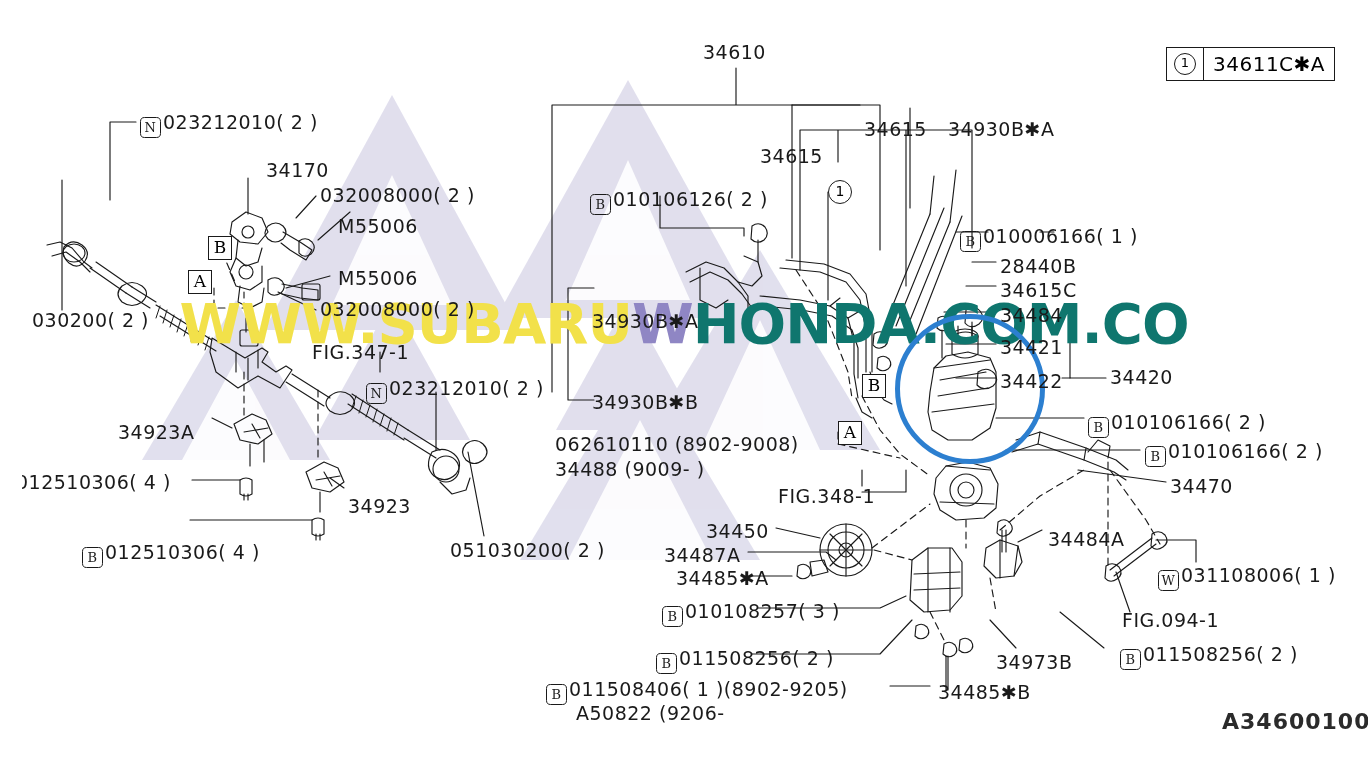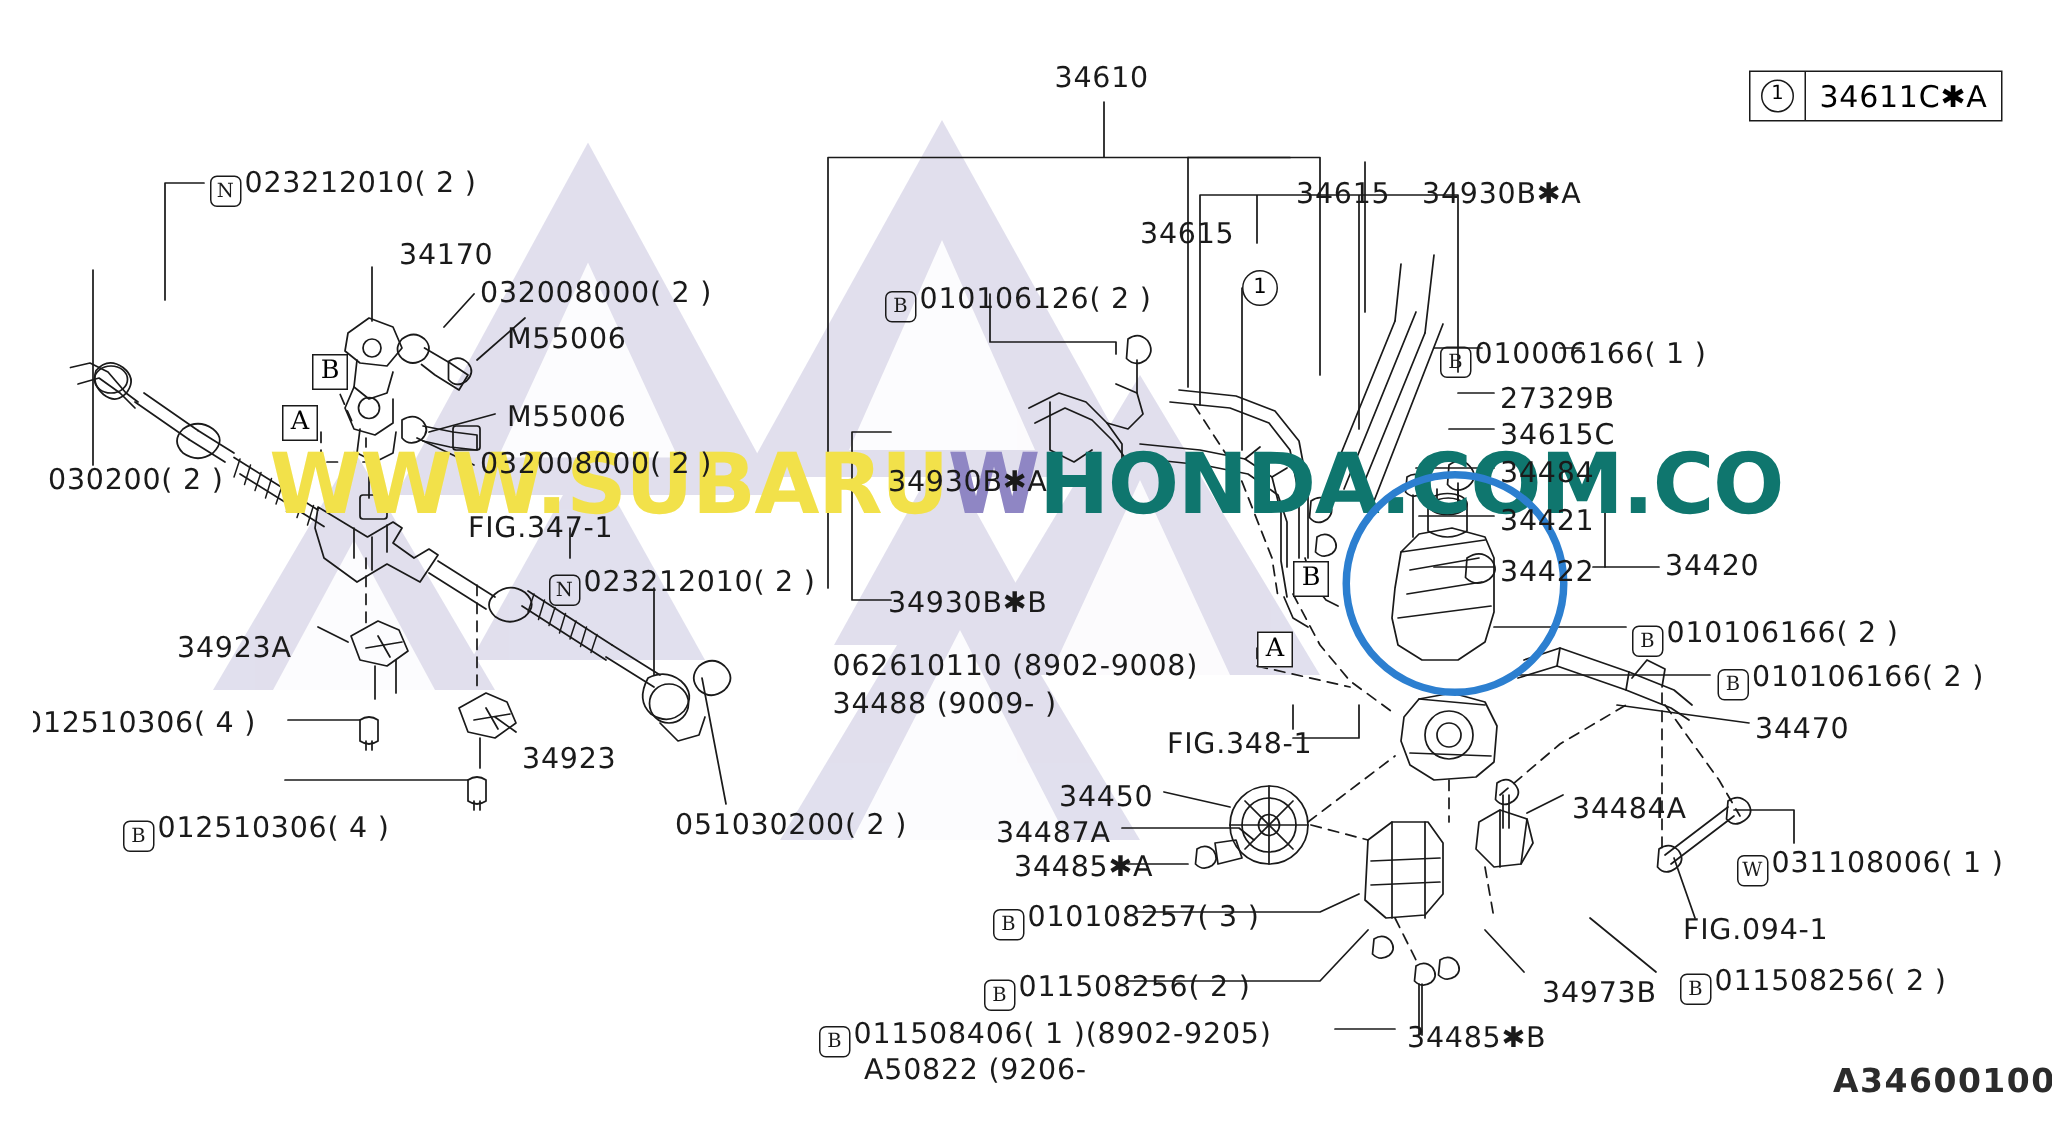--- a/index.html
+++ b/index.html
@@ -364,21 +364,21 @@
       <div class="lbl" style="left: 82px; top: 542px;"><span class="circ oct">B</span><span>012510306( 4  )</span></div>
       <div class="lbl" style="left: 348px; top: 496px;"><span>34923</span></div>
       <div class="lbl" style="left: 366px; top: 378px;"><span class="circ oct">N</span><span>023212010( 2  )</span></div>
       <div class="lbl" style="left: 450px; top: 540px;"><span>051030200( 2  )</span></div>
       <div class="lbl" style="left: 703px; top: 42px;"><span>34610</span></div>
       <div class="lbl" style="left: 590px; top: 189px;"><span class="circ oct">B</span><span>010106126( 2  )</span></div>
       <div class="lbl" style="left: 760px; top: 146px;"><span>34615</span></div>
       <div class="lbl" style="left: 864px; top: 119px;"><span>34615</span></div>
       <div class="lbl" style="left: 948px; top: 119px;"><span>34930B✱A</span></div>
       <div class="lbl" style="left: 960px; top: 226px;"><span class="circ oct">B</span><span>010006166( 1  )</span></div>
-      <div class="lbl" style="left: 1000px; top: 256px;"><span>27329B</span></div>
+      <div class="lbl" style="left: 1000px; top: 256px;"><span>28440B</span></div>
       <div class="lbl" style="left: 1000px; top: 280px;"><span>34615C</span></div>
       <div class="lbl" style="left: 1000px; top: 305px;"><span>34484</span></div>
       <div class="lbl" style="left: 1000px; top: 337px;"><span>34421</span></div>
       <div class="lbl" style="left: 1000px; top: 371px;"><span>34422</span></div>
       <div class="lbl" style="left: 1110px; top: 367px;"><span>34420</span></div>
       <div class="lbl" style="left: 592px; top: 311px;"><span>34930B✱A</span></div>
       <div class="lbl" style="left: 592px; top: 392px;"><span>34930B✱B</span></div>
       <div class="lbl" style="left: 555px; top: 434px;"><span>062610110 (8902-9008)</span></div>
       <div class="lbl" style="left: 555px; top: 459px;"><span>34488      (9009-      )</span></div>
       <div class="lbl" style="left: 1088px; top: 412px;"><span class="circ oct">B</span><span>010106166( 2  )</span></div>
@@ -386,21 +386,21 @@
       <div class="lbl" style="left: 1170px; top: 476px;"><span>34470</span></div>
       <div class="lbl" style="left: 778px; top: 486px;"><span>FIG.348-1</span></div>
       <div class="lbl" style="left: 706px; top: 521px;"><span>34450</span></div>
       <div class="lbl" style="left: 664px; top: 545px;"><span>34487A</span></div>
       <div class="lbl" style="left: 676px; top: 568px;"><span>34485✱A</span></div>
       <div class="lbl" style="left: 662px; top: 601px;"><span class="circ oct">B</span><span>010108257( 3  )</span></div>
       <div class="lbl" style="left: 656px; top: 648px;"><span class="circ oct">B</span><span>011508256( 2  )</span></div>
       <div class="lbl" style="left: 546px; top: 679px;"><span class="circ oct">B</span><span>011508406( 1  )(8902-9205)</span></div>
       <div class="lbl" style="left: 576px; top: 703px;"><span>A50822 (9206-</span></div>
       <div class="lbl" style="left: 938px; top: 682px;"><span>34485✱B</span></div>
-      <div class="lbl" style="left: 1028px; top: 652px; text-align: center;"><span>34973B</span></div>
+      <div class="lbl" style="left: 996px; top: 652px; text-align: center;"><span>34973B</span></div>
       <div class="lbl" style="left: 1048px; top: 529px;"><span>34484A</span></div>
       <div class="lbl" style="left: 1158px; top: 565px;"><span class="circ oct">W</span><span>031108006( 1  )</span></div>
       <div class="lbl" style="left: 1122px; top: 610px;"><span>FIG.094-1</span></div>
       <div class="lbl" style="left: 1120px; top: 644px;"><span class="circ oct">B</span><span>011508256( 2  )</span></div>
       <div class="boxref" style="left: 208px; top: 236px;">B</div>
       <div class="boxref" style="left: 188px; top: 270px;">A</div>
       <div class="boxref" style="left: 862px; top: 374px;">B</div>
       <div class="boxref" style="left: 838px; top: 421px;">A</div>
       <div class="numcirc" style="left: 828px; top: 180px;">1</div>
     </div>

